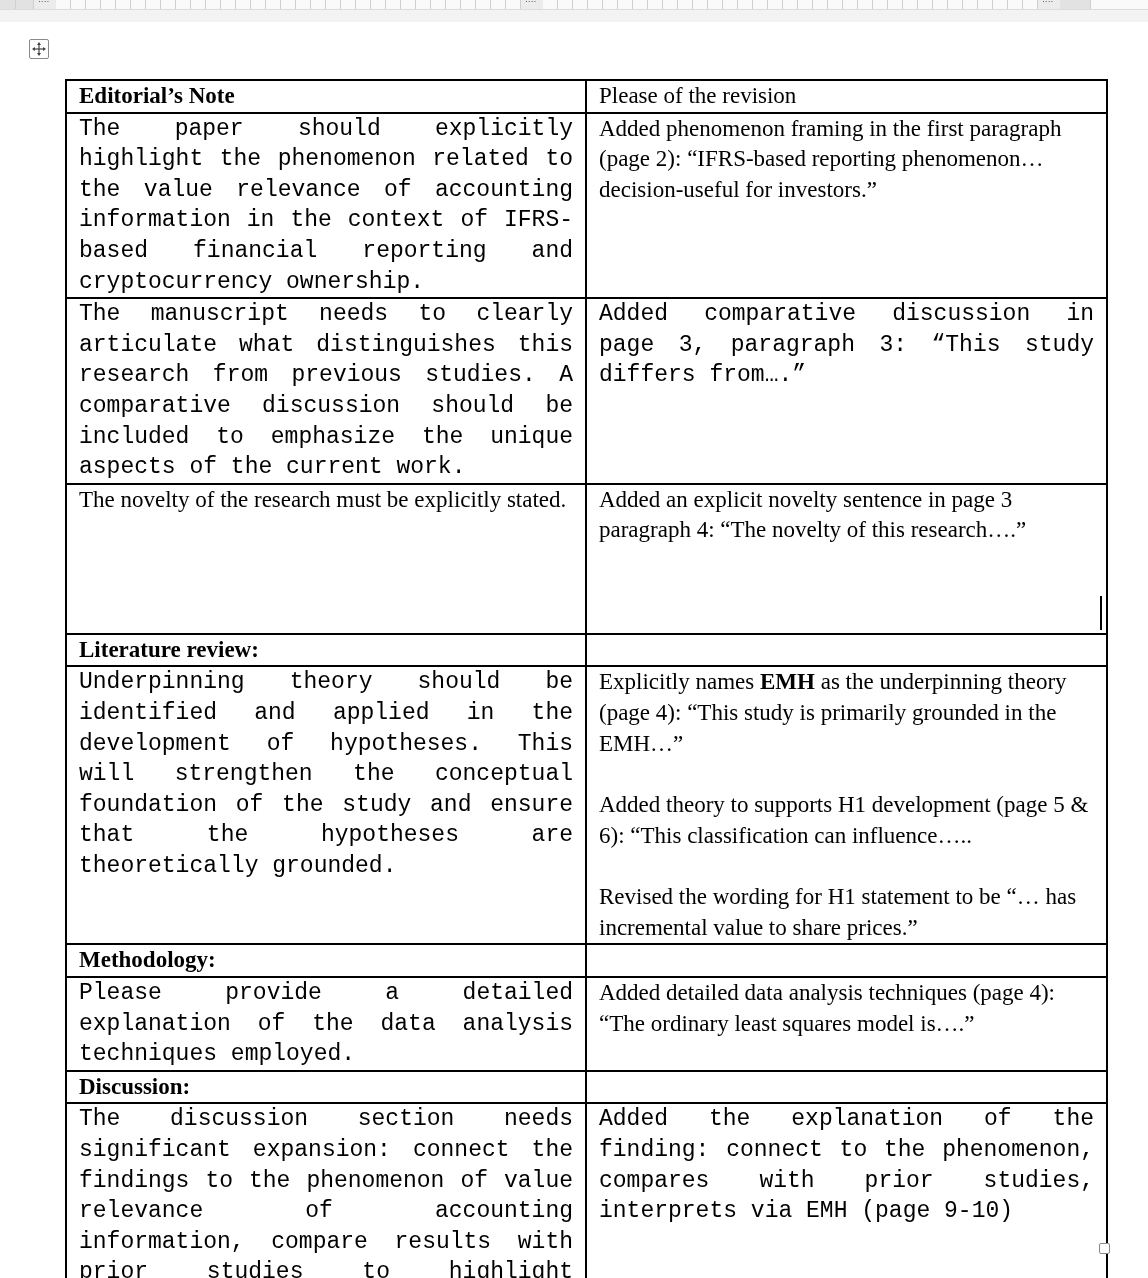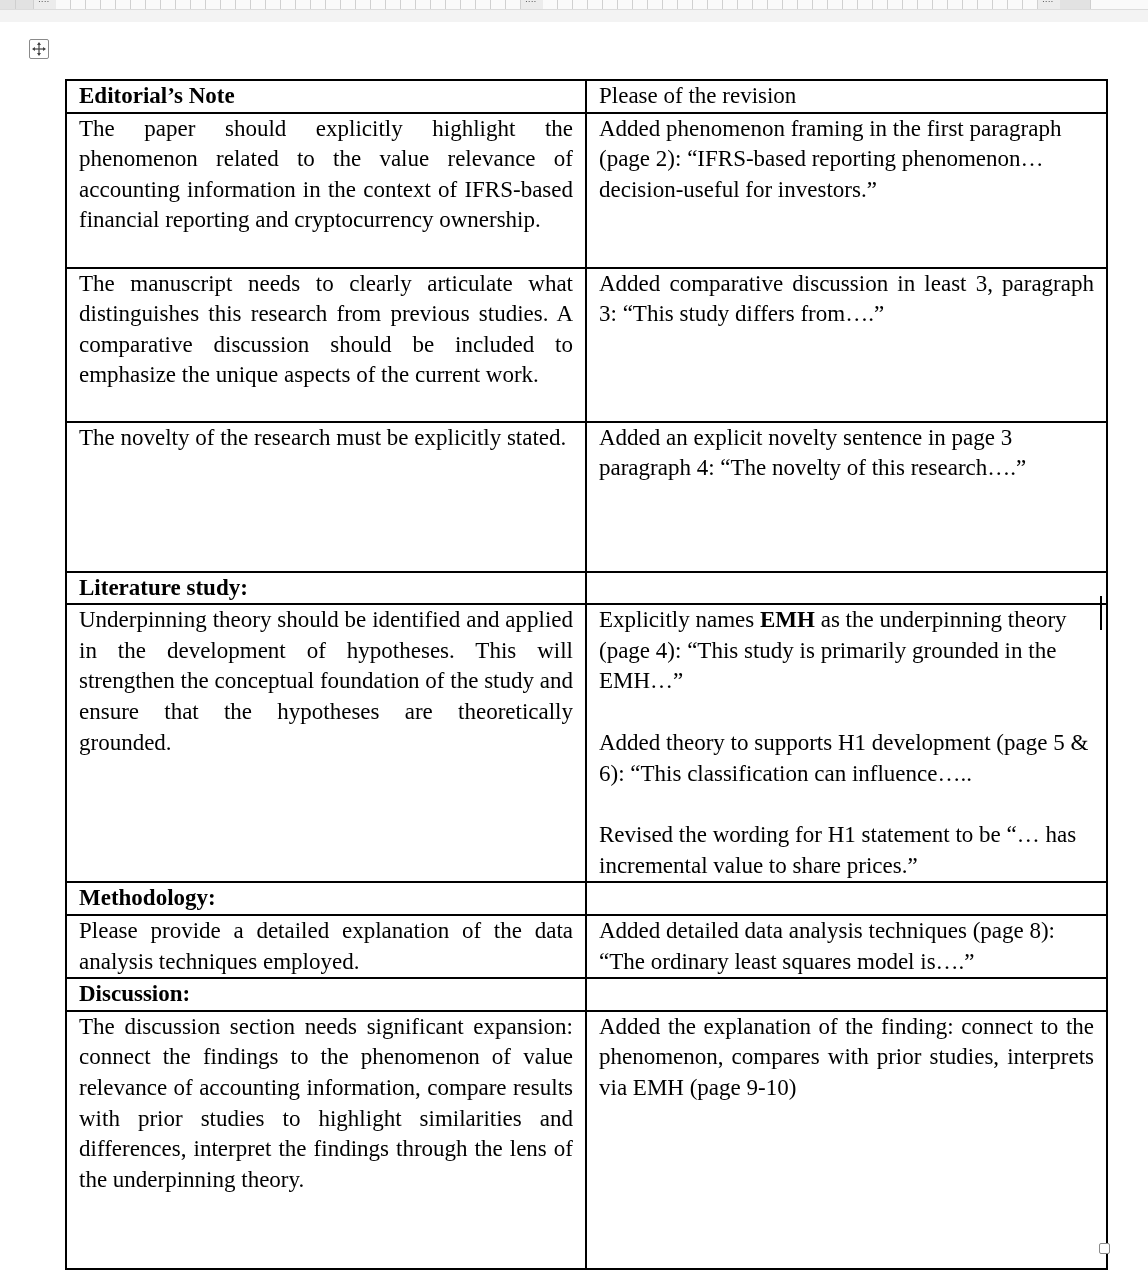--- a/index.html
+++ b/index.html
@@ -38,21 +38,21 @@
     position: absolute; left: 57px; top: 79px;
     width: 1041px; border-collapse: collapse; table-layout: fixed; margin-left: 8px;
   }
   table.rev td {
     border: 2px solid #000; vertical-align: top;
     padding: 0 12px 0 12px;
     font-size: 23px; line-height: 30.6px;
   }
   col.c1 { width: 520px; }
   col.c2 { width: 521px; }
-  td.just { text-align: justify; }
+  td.just { text-align: justify; font-family: Liberation Mono, monospace; }
   td.left { text-align: left; }
   .b { font-weight: bold; }
   .para { display: block; }
   .gap { display: block; height: 31px; }
 </style>
 </head>
 <body>
 
 <div class="ruler">
   <div class="seg-gray" style="width:15px"></div>
@@ -149,49 +149,49 @@
     <td class="left b">Editorial’s Note</td>
     <td class="left">Please of the revision</td>
   </tr>
 
   <tr style="height:155px">
     <td class="just">The paper should explicitly highlight the phenomenon related to the value relevance of accounting information in the context of IFRS-based financial reporting and cryptocurrency ownership.</td>
     <td class="left">Added phenomenon framing in the first paragraph (page 2): “IFRS-based reporting phenomenon… decision-useful for investors.”</td>
   </tr>
   <tr style="height:154px">
     <td class="just">The manuscript needs to clearly articulate what distinguishes this research from previous studies. A comparative discussion should be included to emphasize the unique aspects of the current work.</td>
-    <td class="just">Added comparative discussion in least 3, paragraph 3: “This study differs from….”</td>
+    <td class="just">Added comparative discussion in page 3, paragraph 3: “This study differs from….”</td>
   </tr>
   <tr style="height:150px">
     <td class="left">The novelty of the research must be explicitly stated.</td>
     <td class="left">Added an explicit novelty sentence in page 3 paragraph 4: “The novelty of this research….”</td>
   </tr>
 
   <tr style="height:31px">
-    <td class="left b">Literature study:</td>
+    <td class="left b">Literature review:</td>
     <td></td>
   </tr>
   <tr style="height:255px">
     <td class="just">Underpinning theory should be identified and applied in the development of hypotheses. This will strengthen the conceptual foundation of the study and ensure that the hypotheses are theoretically grounded.</td>
     <td class="left">
       <span class="para"><span>Explicitly names </span><span class="b">EMH</span><span> as the underpinning theory (page 4): “This study is primarily grounded in the EMH…”</span></span>
       <span class="gap"></span>
       <span class="para">Added theory to supports H1 development (page 5 &amp; 6): “This classification can influence…..</span>
       <span class="gap"></span>
       <span class="para">Revised the wording for H1 statement to be “… has incremental value to share prices.”</span>
     </td>
   </tr>
 
   <tr style="height:32px">
     <td class="left b">Methodology:</td>
     <td></td>
   </tr>
   <tr style="height:63px">
     <td class="just">Please provide a detailed explanation of the data analysis techniques employed.</td>
-    <td class="left">Added detailed data analysis techniques (page 8): “The ordinary least squares model is….”</td>
+    <td class="left">Added detailed data analysis techniques (page 4): “The ordinary least squares model is….”</td>
   </tr>
 
   <tr style="height:32px">
     <td class="left b">Discussion:</td>
     <td></td>
   </tr>
   <tr style="height:258px">
     <td class="just">The discussion section needs significant expansion: connect the findings to the phenomenon of value relevance of accounting information, compare results with prior studies to highlight similarities and differences, interpret the findings through the lens of the underpinning theory.</td>
     <td class="just">Added the explanation of the finding: connect to the phenomenon, compares with prior studies, interprets via EMH (page 9-10)</td>
   </tr>

